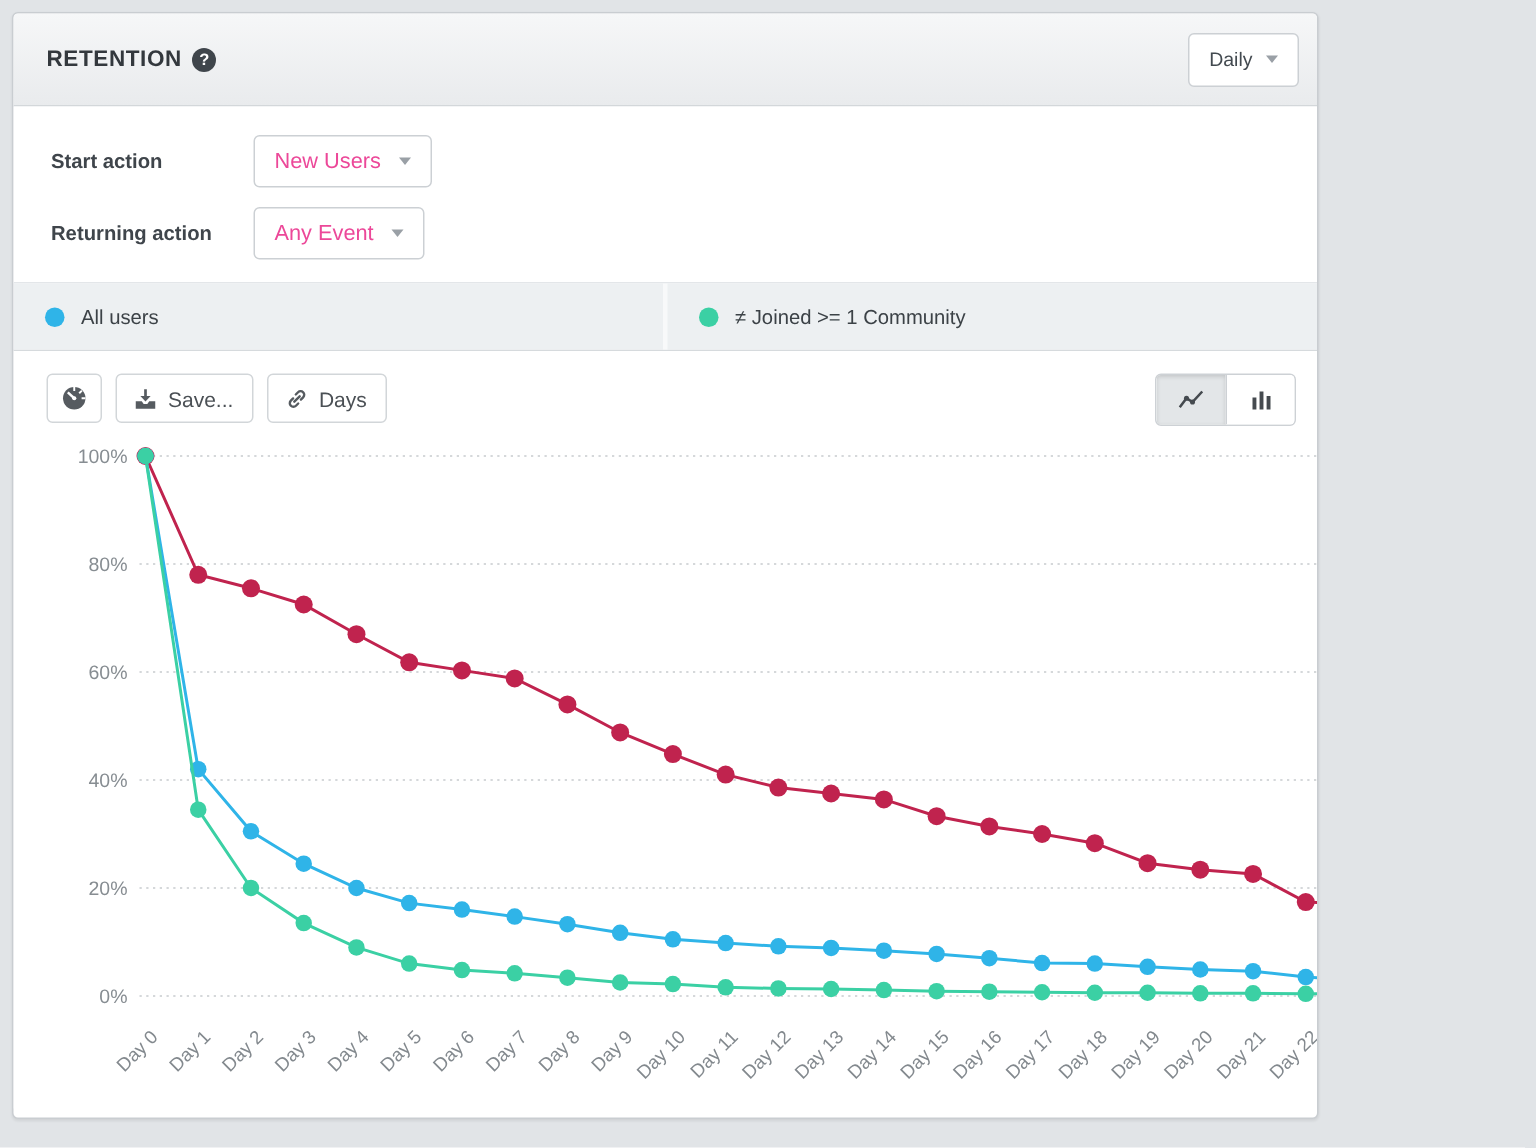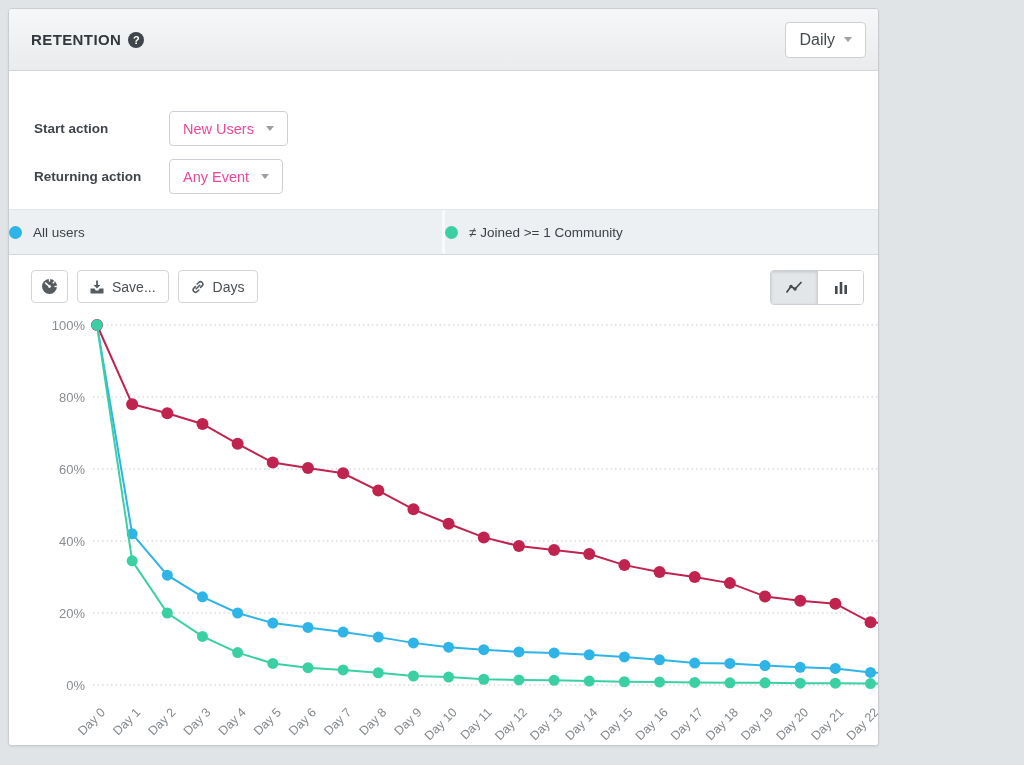--- a/index.html
+++ b/index.html
@@ -33,55 +33,54 @@
     width:16px; height:16px; border-radius:50%;
     background:#3f454b; color:#fff; font-size:11px; font-weight:bold;
     margin-left:7px; vertical-align:-2px;
   }
   .hdr-right { margin-left:auto; display:flex; gap:8px; }
   .btn {
     display:inline-flex; align-items:center; gap:9px;
     background:#fff;
     border:1px solid #ccd0d4; border-radius:4px;
     height:36px; padding:0 13px;
-    font-size:16px; color:#434a50;
+    font-size:13px; color:#434a50;
     cursor:pointer;
   }
   .caret {
     width:0; height:0;
     border-left:4.5px solid transparent;
     border-right:4.5px solid transparent;
     border-top:5.5px solid #9aa0a6;
   }
   
   .filters {
     background:#fff;
     padding:19px 0 6px 25px;
     border-bottom:1px solid #e3e6e9;
     height:118px;
-    margin-top:21px;
   }
   .filter-row { display:flex; align-items:center; margin-bottom:13px; }
   .filter-label {
     width:135px; font-size:13.5px; font-weight:bold; color:#3f454b;
   }
   .select-btn {
     display:inline-flex; align-items:center; gap:12px;
     background:#fff; border:1px solid #ccd0d4; border-radius:4px;
     height:35px; padding:0 13px;
     font-size:14.5px; color:#ec4899; cursor:pointer;
   }
   
   .legend-row {
     display:flex; height:45px;
     border-bottom:1px solid #d6dadd;
   }
   .legend-item {
     flex:1; display:flex; align-items:center; gap:11px;
-    background:#edf0f2; cursor:pointer;
+    background:#edf0f2; padding-left:21px; cursor:pointer;
   }
   .legend-item + .legend-item { border-left:3px solid #f8f9fa; }
   .legend-dot { width:13px; height:13px; border-radius:50%; flex:none; }
   .legend-label { font-size:13.5px; color:#3c4247; }
   
   .chart-card { background:#fff; }
   .toolbar {
     display:flex; align-items:flex-start;
     padding:15px 14px 10px 22px;
   }

